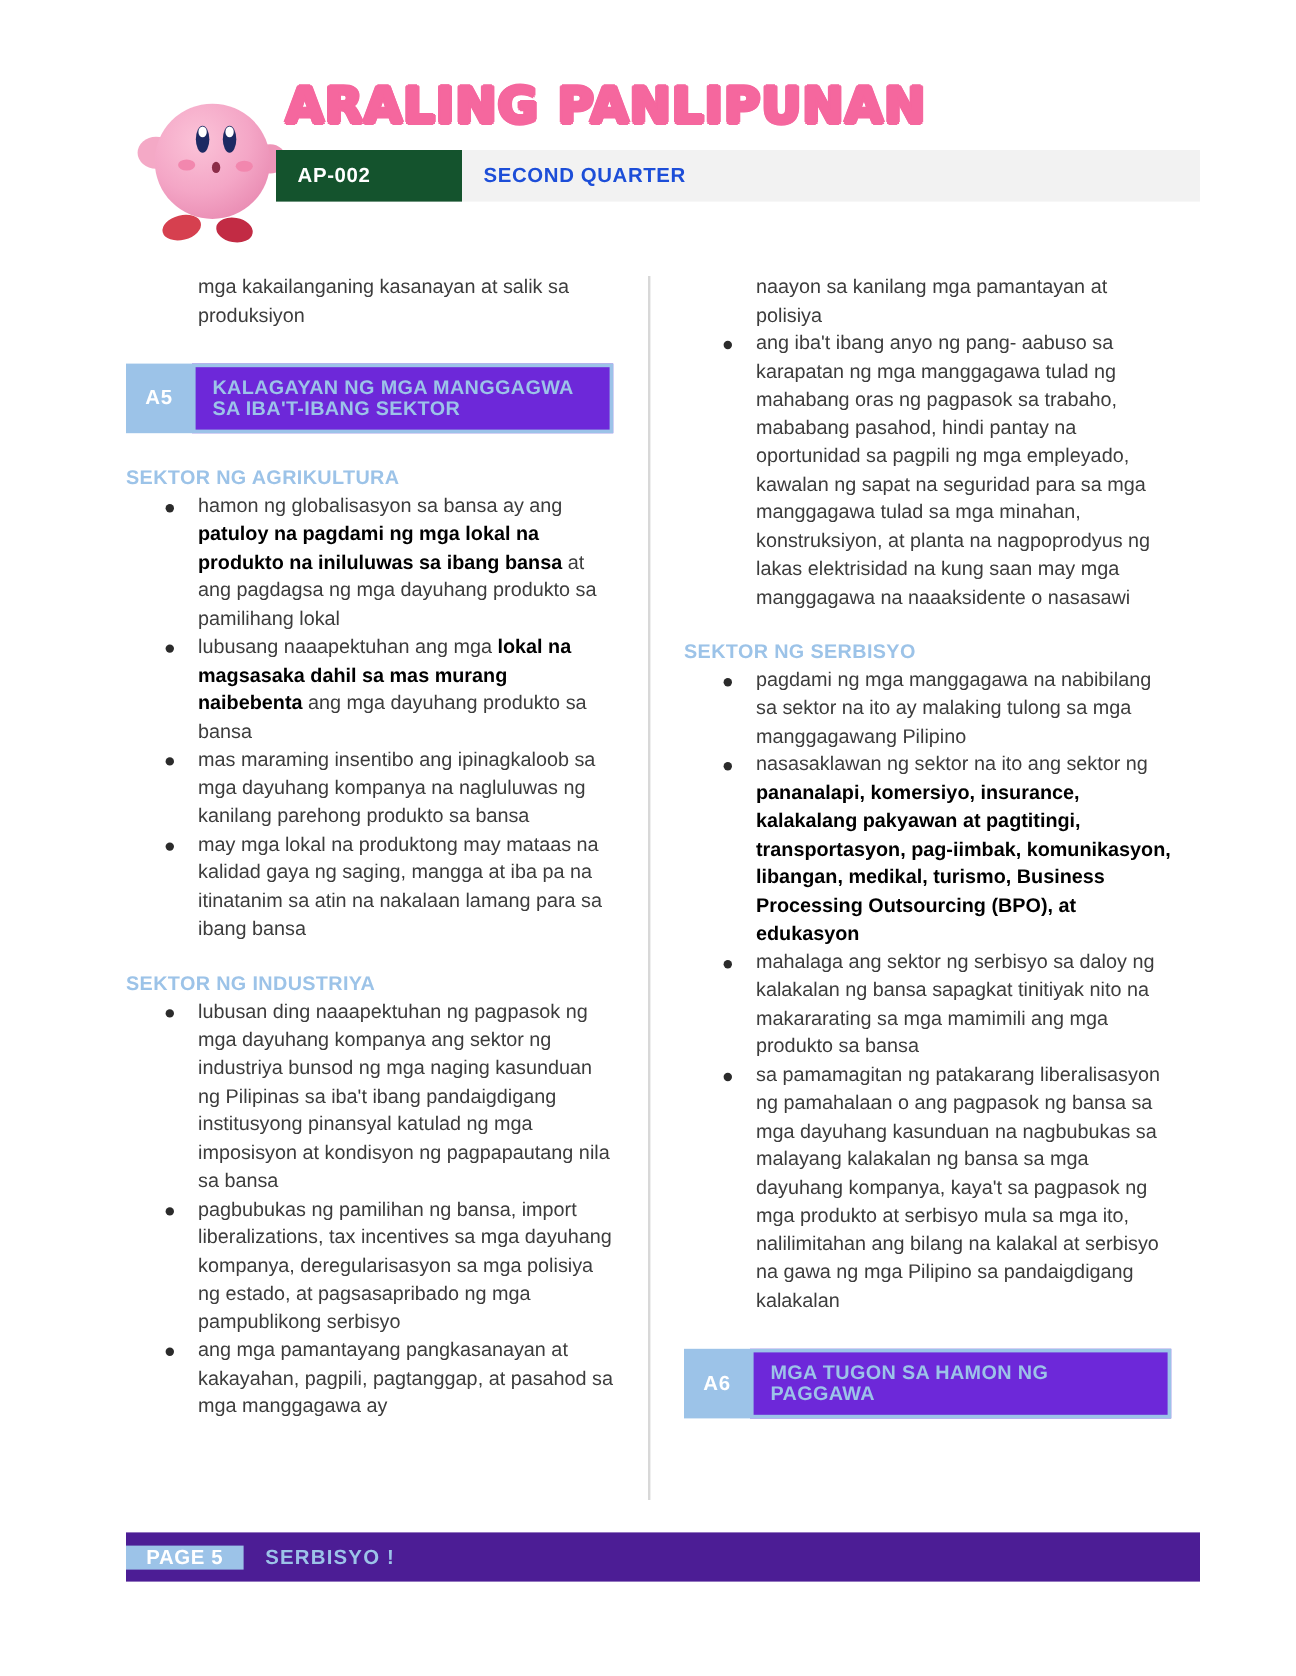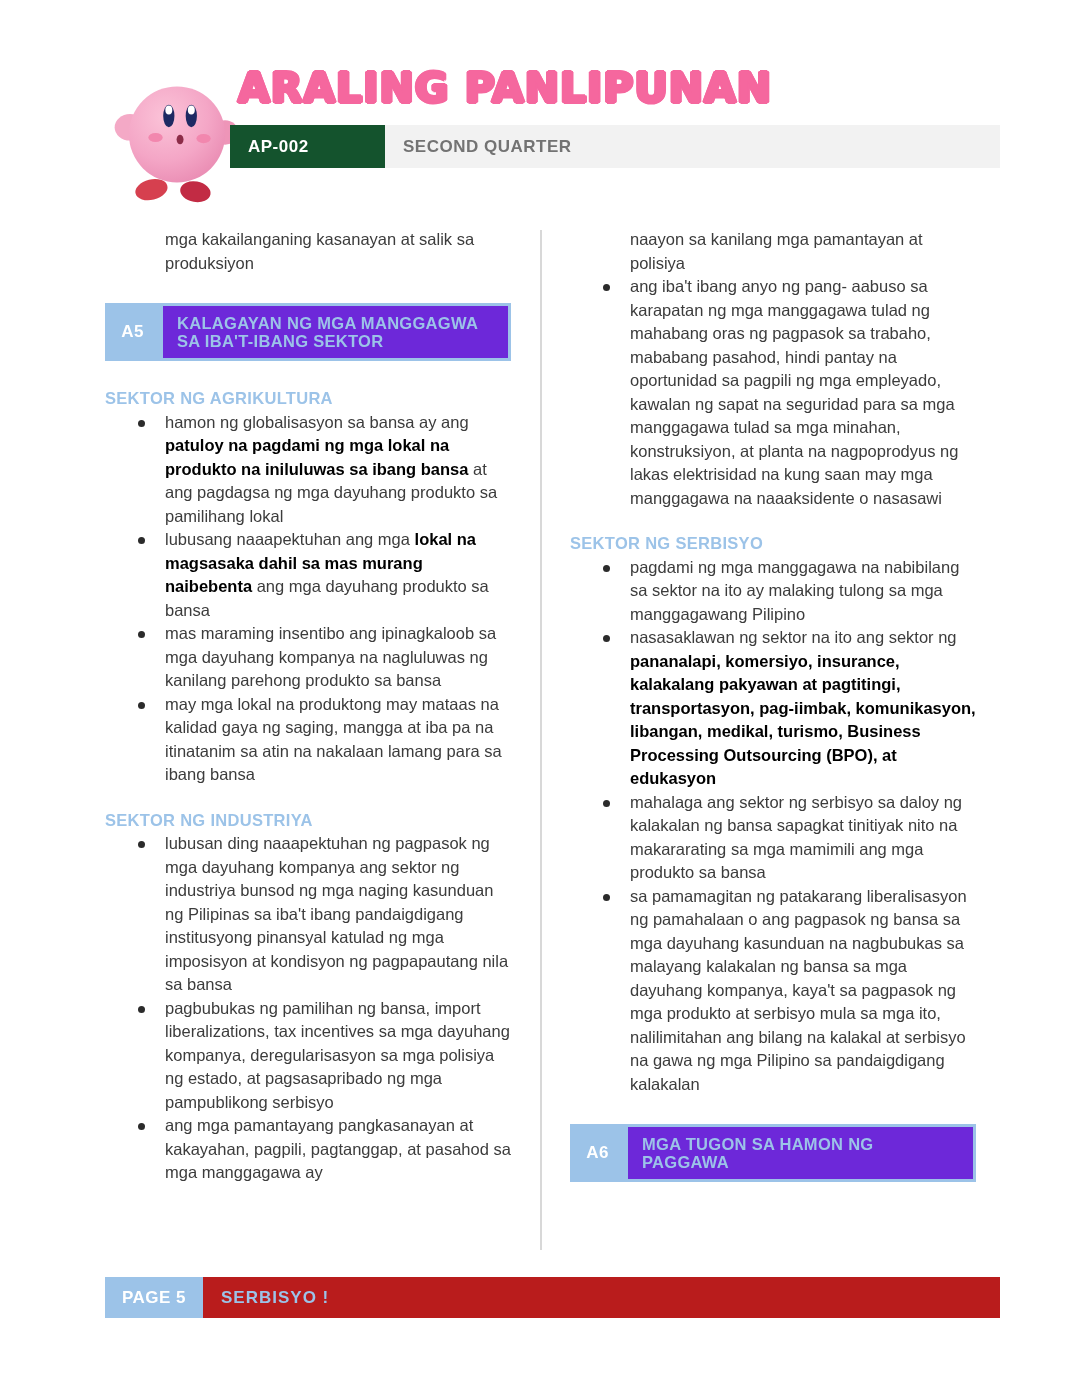--- a/index.html
+++ b/index.html
@@ -26,21 +26,21 @@
   .header-bar {
     position:absolute; left:230px; top:125px; width:770px; height:43px;
     display:flex; background:#F2F2F2;
   }
   .code-badge {
     width:155px; background:#14532d; color:#ffffff; font-weight:bold;
     font-size:17px; display:flex; align-items:center; padding-left:18px;
     letter-spacing:0.5px; box-sizing:border-box;
   }
   .quarter-banner {
-    flex:1; color:#737373; font-weight:bold; font-size:17px;
+    flex:1; color:#1d4ed8; font-weight:bold; font-size:17px;
     display:flex; align-items:center; padding-left:18px; letter-spacing:0.5px;text-align:right;
   }
 
   
   .column { position:absolute; top:228px; width:406px; font-size:16.5px; line-height:23.5px; }
   .column-left  { left:105px; }
   .column-right { left:570px; }
   .column-divider {
     position:absolute; left:540px; top:230px; width:2px; height:1020px;
     background:#D8D8D8;
@@ -69,21 +69,21 @@
   .bullet-item { position:relative; padding-left:60px; }
   .bullet-item::before {
     content:""; position:absolute; left:33px; top:9px;
     width:7px; height:7px; border-radius:50%; background:#2b2b2b;
   }
   .bullet-item b { font-weight:bold; color:#000000; }
 
   
   .footer-bar {
     position:absolute; left:105px; top:1277px; width:895px; height:41px;
-    display:flex; background:#b91c1c;
+    display:flex; background:#4c1d95;align-items:center;
   }
   .page-number-badge {
     width:98px; min-width:98px; background:#9CC3E8; color:#ffffff;
     font-weight:bold; font-size:17px; display:flex; align-items:center;
     justify-content:center; letter-spacing:0.5px;
   }
   .footer-message {
     flex:1; color:#9CC3E8; font-weight:bold; font-size:17px;
     display:flex; align-items:center; padding-left:18px; letter-spacing:1px;
   }

